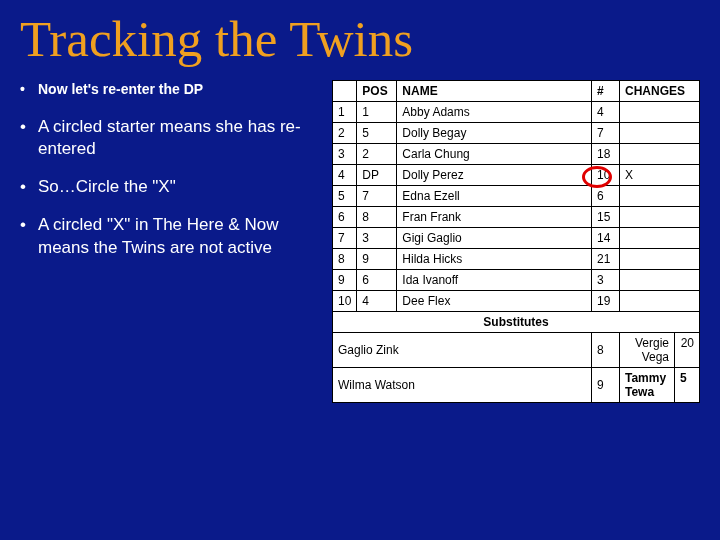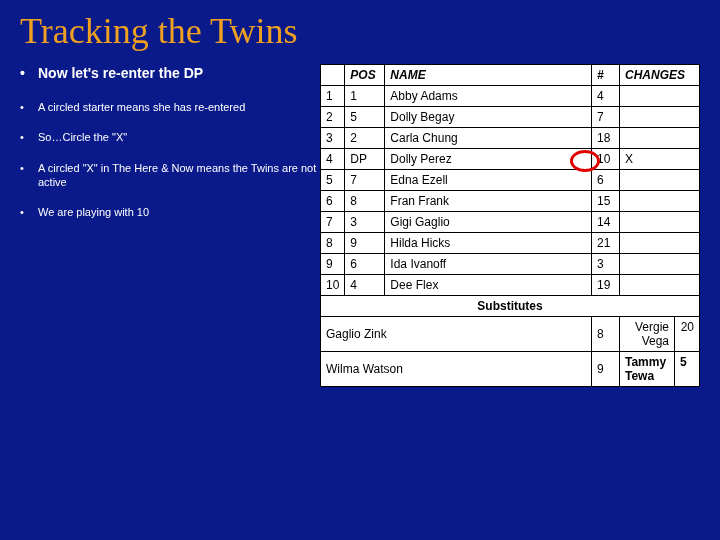--- a/index.html
+++ b/index.html
@@ -8,34 +8,34 @@
     height: 540px;
     background: #0a1a8a;
     font-family: Arial, sans-serif;
     color: white;
     overflow: hidden;
   }
   .slide { width: 720px; height: 540px; padding: 10px 20px; position: relative; }
   h1 {
     font-family: "Comic Sans MS", cursive;
     color: #f0a020;
-    font-size: 36px;
+    font-size: 51px;
     font-weight: normal;
     margin-bottom: 12px;
   }
-  .content { display: flex; }
+  .content { display: flex; gap: 12px; }
   .left { flex: 0 0 300px; }
   .right { flex: 1; }
   ul { list-style: none; }
-  li { position: relative; padding-left: 18px; margin-bottom: 16px; font-size: 11px; line-height: 1.3; }
+  li { position: relative; padding-left: 18px; margin-bottom: 16px; font-size: 17px; line-height: 1.3; }
   li::before { content: "•"; position: absolute; left: 0; top: 0; }
   li.head { font-size: 14px; font-weight: bold; margin-bottom: 18px; }
   table { border-collapse: collapse; width: 100%; background: white; color: black; font-size: 12px; }
   th, td { border: 1px solid black; padding: 3px 5px; text-align: left; font-weight: normal;}
-  th { font-weight: bold; background: white; font-style: italic; }
+  th { font-weight: bold; background: white; }
   .sub-hdr { text-align: center; font-weight: bold; border-radius: 6px; }
   .circle-red {
     position: absolute;
     border: 3px solid #e00000;
     border-radius: 50%;
     pointer-events: none;
   }
   .c1 { width: 30px; height: 22px; }
 </style>
 </head>
@@ -43,21 +43,20 @@
 
 <div class="slide">
   <h1>Tracking the Twins</h1>
   <div class="content">
     <div class="left">
       <ul>
         <li class="head">Now let's re-enter the DP</li>
         <li>A circled starter means she has re-entered</li>
         <li>So…Circle the "X"</li>
         <li>A circled "X" in The Here &amp; Now means the Twins are not active</li>
-        <li>We are playing with 10</li>
       </ul>
     </div>
     <div class="right" style="position:relative;">
       <table>
         <tbody>
             <tr>
           <th style="width:24px;"></th>
           <th style="width:40px;">POS</th>
           <th>NAME</th>
           <th style="width:28px;">#</th>

